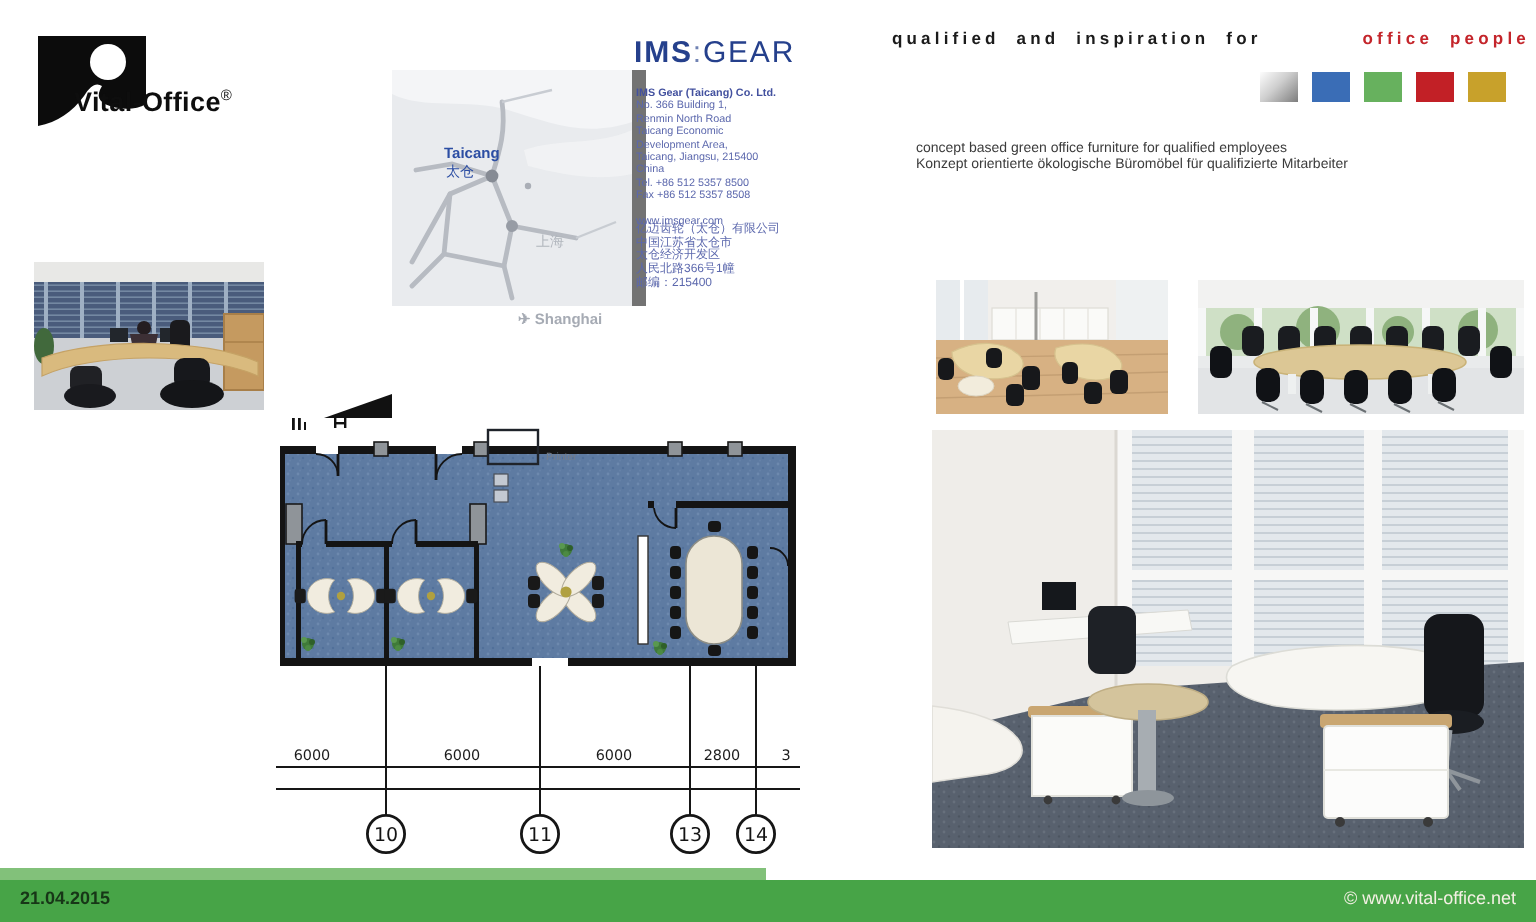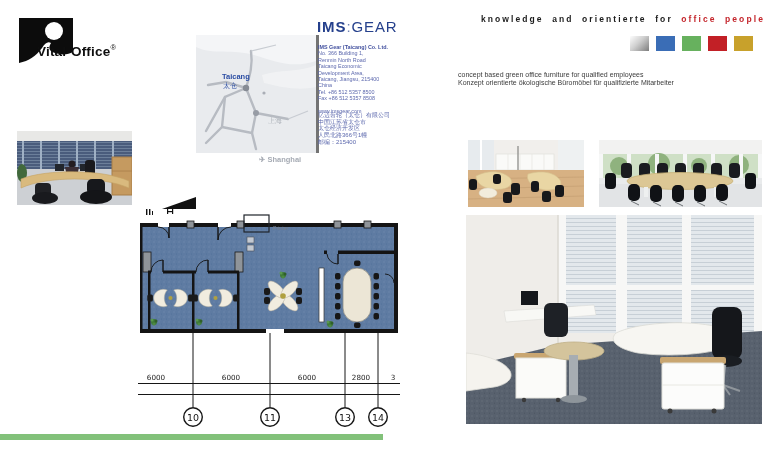--- a/index.html
+++ b/index.html
@@ -8,31 +8,31 @@
   .abs{position:absolute;}
 
   
   .vital-logo{left:19px;top:18px;width:54px;height:52px;}
   .vital-text{left:37px;top:43px;font-size:13.5px;font-weight:700;color:#0e0e0e;letter-spacing:.2px;white-space:nowrap;}
   .vital-text sup{font-size:7.5px;font-weight:400;}
   .ims-logo{left:317px;top:18px;font-size:15px;color:#25408c;letter-spacing:.9px;white-space:nowrap;}
   .ims-logo .b{font-weight:700;}
   .ims-logo .sep{opacity:.65;font-weight:400;}
   .tagline{right:3px;top:14px;font-size:8.5px;font-weight:700;letter-spacing:2.1px;word-spacing:4px;color:#1b1b1b;white-space:nowrap;}
-  .tagline .red{color:#c4252b;}
+  .tagline .red{color:#c4252b;margin-left:42px;}
   .palette{right:15px;top:36px;display:flex;gap:7px;}
   .palette div{width:19px;height:15px;}
   .sq-silver{background:linear-gradient(135deg,#fdfdfd 0%,#cfcfcf 45%,#7d7d7d 100%);}
   .sq-blue{background:#3a6db6;}
   .sq-green{background:#67b15e;}
   .sq-red{background:#c22026;}
   .sq-gold{background:#c8a12b;}
 
   
-  .map-card{left:196px;top:35px;width:120px;height:118px;background:#e9ebee;border-right:3px solid #737373;}
+  .map-card{left:196px;top:35px;width:120px;height:118px;background:#e9ebee;border-right:7px solid #737373;}
   .map-card .lbl{position:absolute;white-space:nowrap;}
   .map-taicang{left:26px;top:37px;font-size:7.5px;font-weight:700;color:#2b4da3;}
   .map-taicang-cn{left:27px;top:46px;font-size:7px;color:#2b4da3;}
   .map-shanghai{left:63px;top:72px;font-size:7.5px;font-weight:700;color:#a6abb4;margin-top:48px;}
   .map-shanghai-cn{left:72px;top:81px;font-size:7px;color:#b1b6bd;}
   .addr{left:318px;width:92px;color:#5c68ad;}
   .addr-en{top:44px;font-size:5.4px;line-height:6.4px;}
   .addr-en .t{font-weight:700;color:#43519f;}
   .addr-en .gap{margin-top:6px;}
   .addr-cn{top:112px;font-size:6px;line-height:6.7px;}
@@ -71,21 +71,21 @@
   </svg>
   <div class="abs vital-text">
     <span>Vital-Office</span><sup>®</sup>
   </div>
 
   <div class="abs ims-logo">
     <span class="b">IMS</span><span class="sep">:</span><span>GEAR</span>
   </div>
 
   <div class="abs tagline">
-    <span>knowledge and orientierte for</span>
+    <span>qualified and inspiration for</span>
     <span class="red">office people</span>
   </div>
   <div class="abs palette">
     <div class="sq-silver"></div>
     <div class="sq-blue"></div>
     <div class="sq-green"></div>
     <div class="sq-red"></div>
     <div class="sq-gold"></div>
   </div>
 
@@ -470,14 +470,18 @@
       <circle cx="207" cy="221" r="9.3" fill="#ffffff" stroke="#161616" stroke-width="1.4"></circle>
       <circle cx="240" cy="221" r="9.3" fill="#ffffff" stroke="#161616" stroke-width="1.4"></circle>
       <text class="bubtxt" x="55" y="224.5" text-anchor="middle">10</text>
       <text class="bubtxt" x="132" y="224.5" text-anchor="middle">11</text>
       <text class="bubtxt" x="207" y="224.5" text-anchor="middle">13</text>
       <text class="bubtxt" x="240" y="224.5" text-anchor="middle">14</text>
     </g>
   </svg>
 
   <div class="abs footer-strip"></div>
+  <div class="abs footer-bar">
+    <span class="footer-date">21.04.2015</span>
+    <span class="footer-site">© www.vital-office.net</span>
+  </div>
 
 </div>
 
 </body></html>

